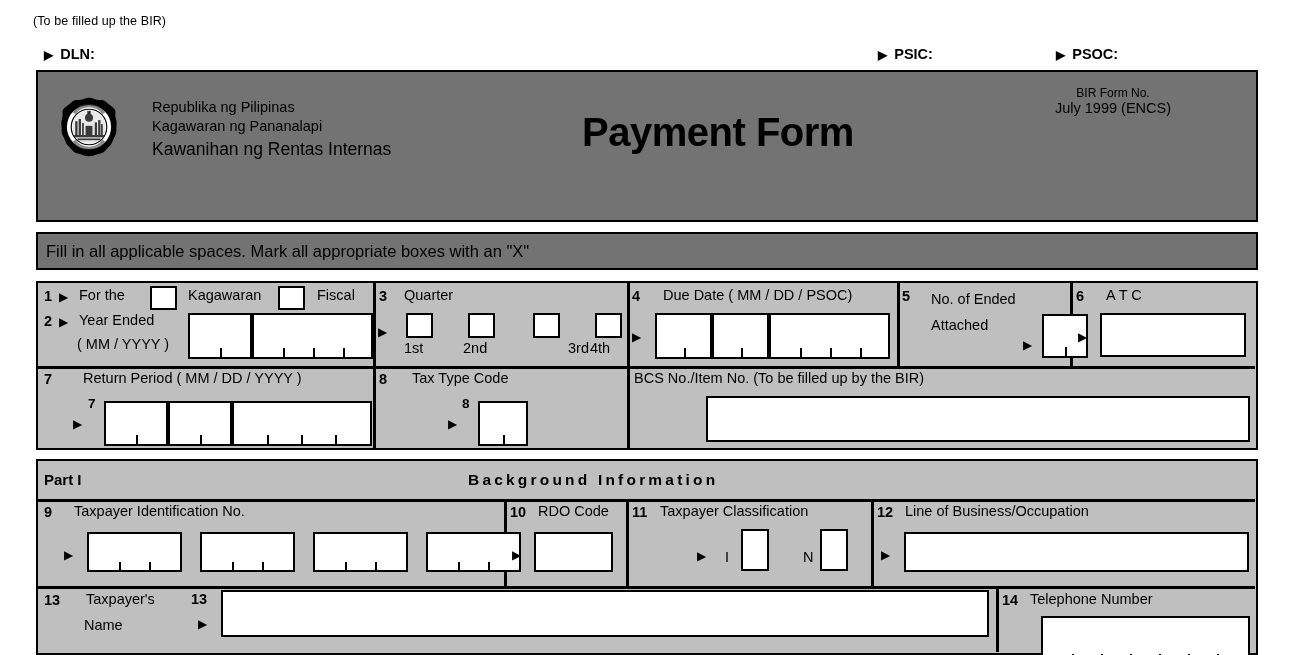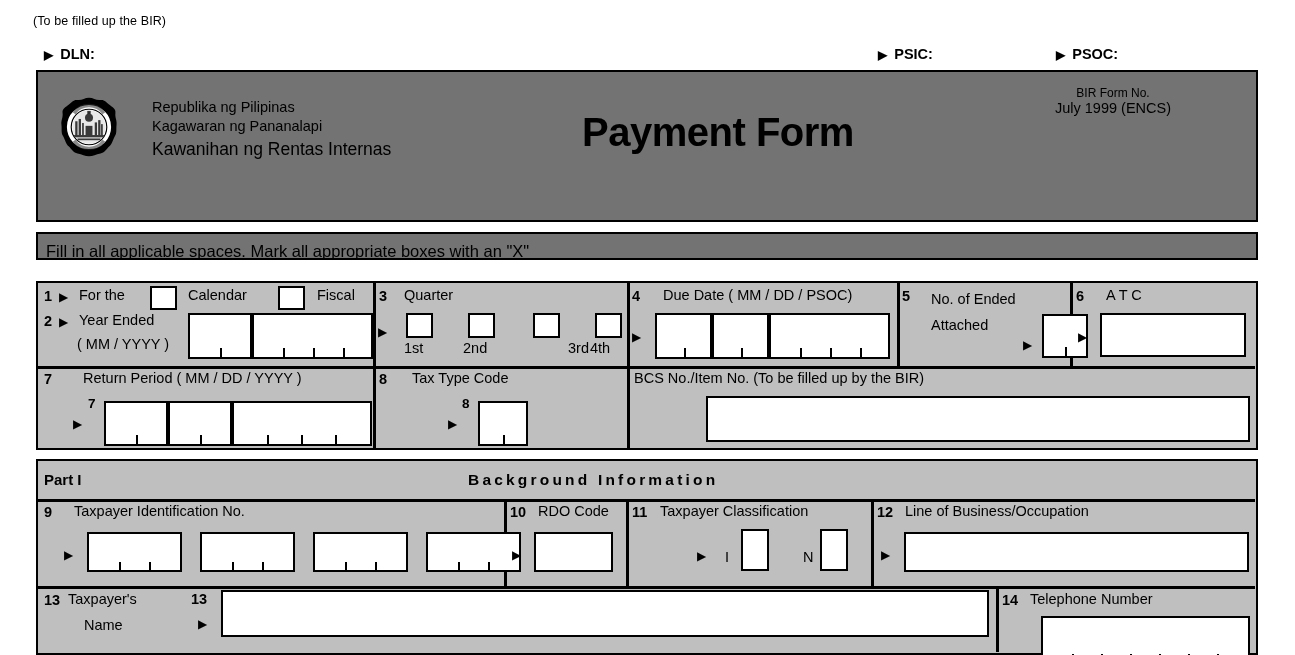--- a/index.html
+++ b/index.html
@@ -59,21 +59,21 @@
     text-align: center;
   }
   .form-no-block .cap { font-size: 12px; }
   .form-no-block .num {
     font-size: 50px; font-weight: bold; letter-spacing: -1px;
     line-height: 1.08; margin: -1px 0 1px 0;
   }
   .form-no-block .rev { font-size: 14.5px; }
 
   
-  #instr-band { left: 36px; top: 232px; width: 1222px; height: 28px; }
+  #instr-band { left: 36px; top: 232px; width: 1222px; height: 38px; }
   #instr-band .txt {
     position: absolute; left: 8px; top: 8px; font-size: 16.5px;
   }
 
   
   #sec1 { left: 36px; top: 281px; width: 1222px; height: 169px; background: #bfbfbf; }
   #sec2 { left: 36px; top: 459px; width: 1222px; height: 196px; background: #bfbfbf; }
   .vdiv { position: absolute; width: 2.5px; background: #000; }
   .hdiv { position: absolute; height: 2.5px; background: #000; }
 
@@ -187,21 +187,21 @@
   <div class="vdiv" style="left:859px; top:0; height:83px;"></div>
   <div class="vdiv" style="left:1032px; top:0; height:83px;"></div>
 
   <div class="vdiv" style="left:335px; top:83px; height:83px;"></div>
   <div class="vdiv" style="left:589px; top:83px; height:83px;"></div>
 
   <div class="num-lbl" style="left:6px; top:5px;">1</div>
   <div class="arw" style="left:21px; top:8px;">▶</div>
   <div class="txt-lbl" style="left:41px; top:4px;">For the</div>
   <div class="cbox" style="left:112px; top:3px; width:27px; height:24px;"></div>
-  <div class="txt-lbl" style="left:150px; top:4px;">Calendar</div>
+  <div class="txt-lbl" style="left:150px; top:4px;">Kagawaran</div>
   <div class="cbox" style="left:240px; top:3px; width:27px; height:24px;"></div>
   <div class="txt-lbl" style="left:279px; top:4px;">Fiscal</div>
 
   <div class="num-lbl" style="left:6px; top:30px;">2</div>
   <div class="arw" style="left:21px; top:33px;">▶</div>
   <div class="txt-lbl" style="left:41px; top:29px;">Year Ended</div>
   <div class="txt-lbl" style="left:39px; top:53px;">(  MM / YYYY )</div>
 
   <div class="wbox" style="left:150px; top:30px; width:64px; height:46px;">
     <div class="tick" style="left:30px; height:9px;"></div>
@@ -326,21 +326,21 @@
   <div class="cbox" style="left:703px; top:68px; width:28px; height:42px;"></div>
   <div class="txt-lbl" style="left:765px; top:88px;">N</div>
   <div class="cbox" style="left:782px; top:68px; width:28px; height:42px;"></div>
 
   <div class="num-lbl" style="left:839px; top:43px;">12</div>
   <div class="txt-lbl" style="left:867px; top:42px;">Line of Business/Occupation</div>
   <div class="arw" style="left:843px; top:88px;">▶</div>
   <div class="wbox" style="left:866px; top:71px; width:345px; height:40px;"></div>
 
   <div class="num-lbl" style="left:6px; top:131px;">13</div>
-  <div class="txt-lbl" style="left:30px; top:130px;">Taxpayer's</div>
+  <div class="txt-lbl" style="left:48px; top:130px;">Taxpayer's</div>
   <div class="txt-lbl" style="left:46px; top:156px;">Name</div>
   <div class="num-lbl" style="left:153px; top:130px;">13</div>
   <div class="arw" style="left:160px; top:157px;">▶</div>
   <div class="wbox" style="left:183px; top:129px; width:768px; height:47px;"></div>
 
   <div class="num-lbl" style="left:964px; top:131px;">14</div>
   <div class="txt-lbl" style="left:992px; top:130px;">Telephone Number</div>
   <div class="wbox" style="left:1003px; top:155px; width:209px; height:48px;">
     <div class="tick" style="left:29px; height:8px;"></div>
     <div class="tick" style="left:58px; height:8px;"></div>

